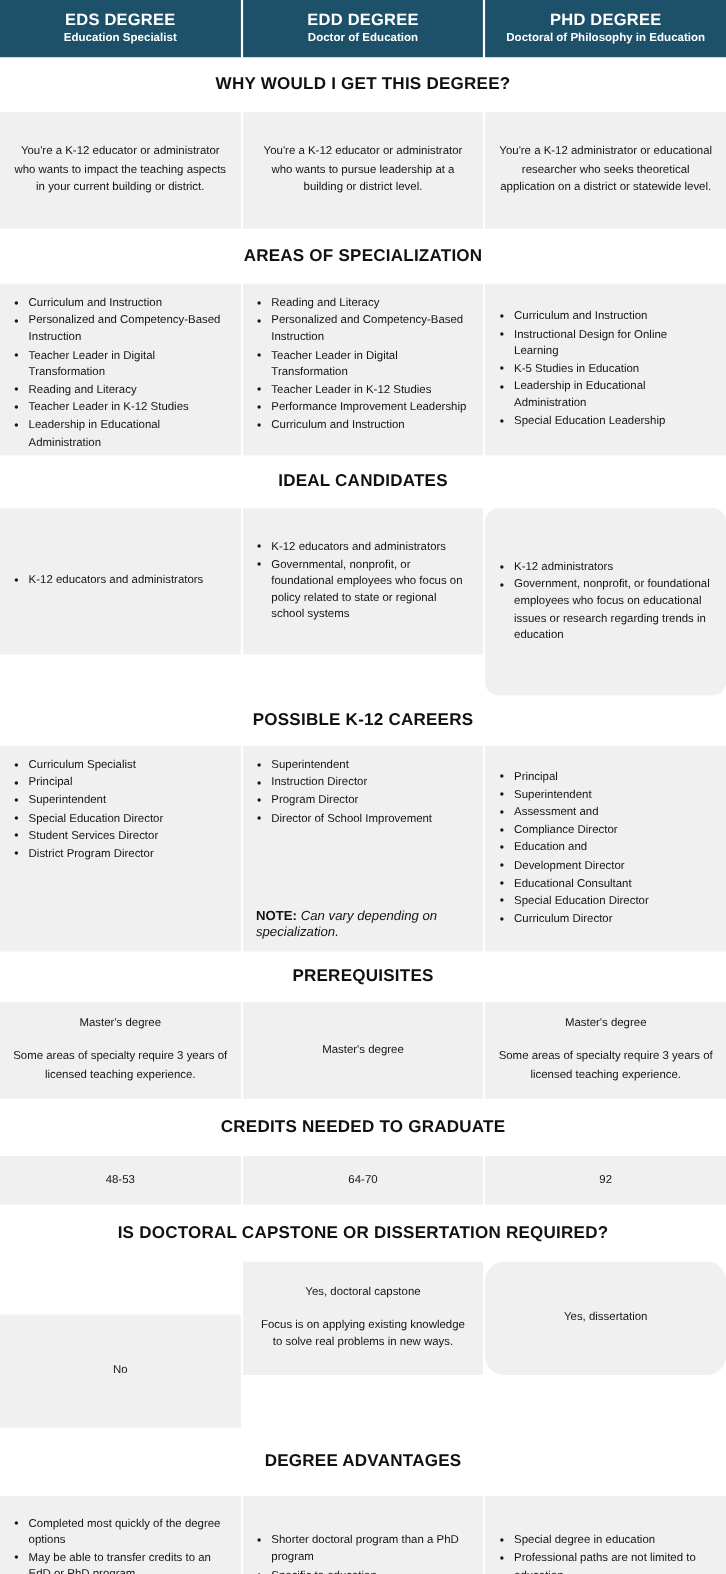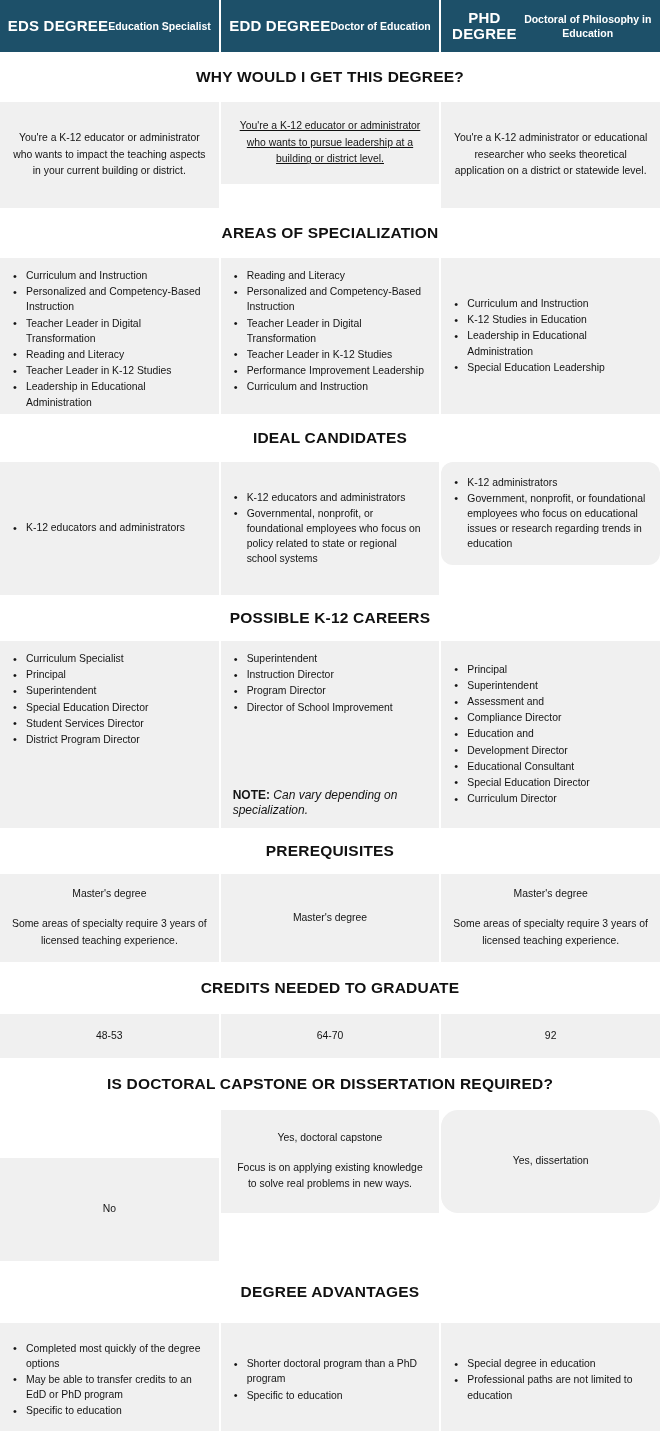--- a/index.html
+++ b/index.html
@@ -25,21 +25,21 @@
     display: flex;
     width: 660px;
     height: 52px;
     gap: 2px;
   }
   .header-cell {
     width: 218.66px;
     background: #1d5069;
     color: #ffffff;
     display: flex;
-    flex-direction: row;
+    flex-direction: column;
     align-items: center;
     justify-content: center;
     text-align: center;
     padding: 0 6px;
   }
   .header-cell .deg-title {
     font-size: 15px;
     font-weight: bold;
     letter-spacing: 0.2px;
     line-height: 1.08;
@@ -153,21 +153,21 @@
       <div class="deg-title">PHD DEGREE</div>
       <div class="deg-sub">Doctoral of Philosophy in Education</div>
     </div>
   </div>
 
   <div class="section-title" style="height:50px;">WHY WOULD I GET THIS DEGREE?</div>
   <div class="row">
     <div class="cell align-center-text va-center" style="height:106px;">
       <div class="para">You're a K-12 educator or administrator who wants to impact the teaching aspects in your current building or district.</div>
     </div>
-    <div class="cell align-center-text va-center" style="height:82px;text-decoration:underline;">
+    <div class="cell align-center-text va-center" style="height:106px;">
       <div class="para">You're a K-12 educator or administrator who wants to pursue leadership at a building or district level.</div>
     </div>
     <div class="cell align-center-text va-center" style="height:106px;">
       <div class="para">You're a K-12 administrator or educational researcher who seeks theoretical application on a district or statewide level.</div>
     </div>
   </div>
 
   <div class="section-title" style="height:50px;">AREAS OF SPECIALIZATION</div>
   <div class="row">
     <div class="cell va-top" style="height:156px;">
@@ -186,41 +186,42 @@
           <li>Personalized and Competency-Based Instruction</li>
           <li>Teacher Leader in Digital Transformation</li>
           <li>Teacher Leader in K-12 Studies</li>
           <li>Performance Improvement Leadership</li>
           <li>Curriculum and Instruction</li>
         </ul>
     </div>
     <div class="cell va-center" style="height:156px;">
       <ul class="bullets">
           <li>Curriculum and Instruction</li>
-          <li>K-12 Studies in Education</li>
+          <li>Instructional Design for Online Learning</li>
+          <li>K-5 Studies in Education</li>
           <li>Leadership in Educational Administration</li>
           <li>Special Education Leadership</li>
         </ul>
     </div>
   </div>
 
   <div class="section-title" style="height:48px;">IDEAL CANDIDATES</div>
   <div class="row">
     <div class="cell va-center" style="height:133px;">
       <ul class="bullets">
           <li>K-12 educators and administrators</li>
         </ul>
     </div>
     <div class="cell va-center" style="height:133px;">
       <ul class="bullets">
           <li>K-12 educators and administrators</li>
           <li>Governmental, nonprofit, or foundational employees who focus on policy related to state or regional school systems</li>
         </ul>
     </div>
-    <div class="cell va-center" style="height:103px;border-radius:12px;">
+    <div class="cell va-center" style="height:170px;border-radius:12px;">
       <ul class="bullets">
           <li>K-12 administrators</li>
           <li>Government, nonprofit, or foundational employees who focus on educational issues or research regarding trends in education</li>
         </ul>
     </div>
   </div>
 
   <div class="section-title" style="height:46px;">POSSIBLE K-12 CAREERS</div>
   <div class="row">
     <div class="cell va-top" style="height:187px;">

